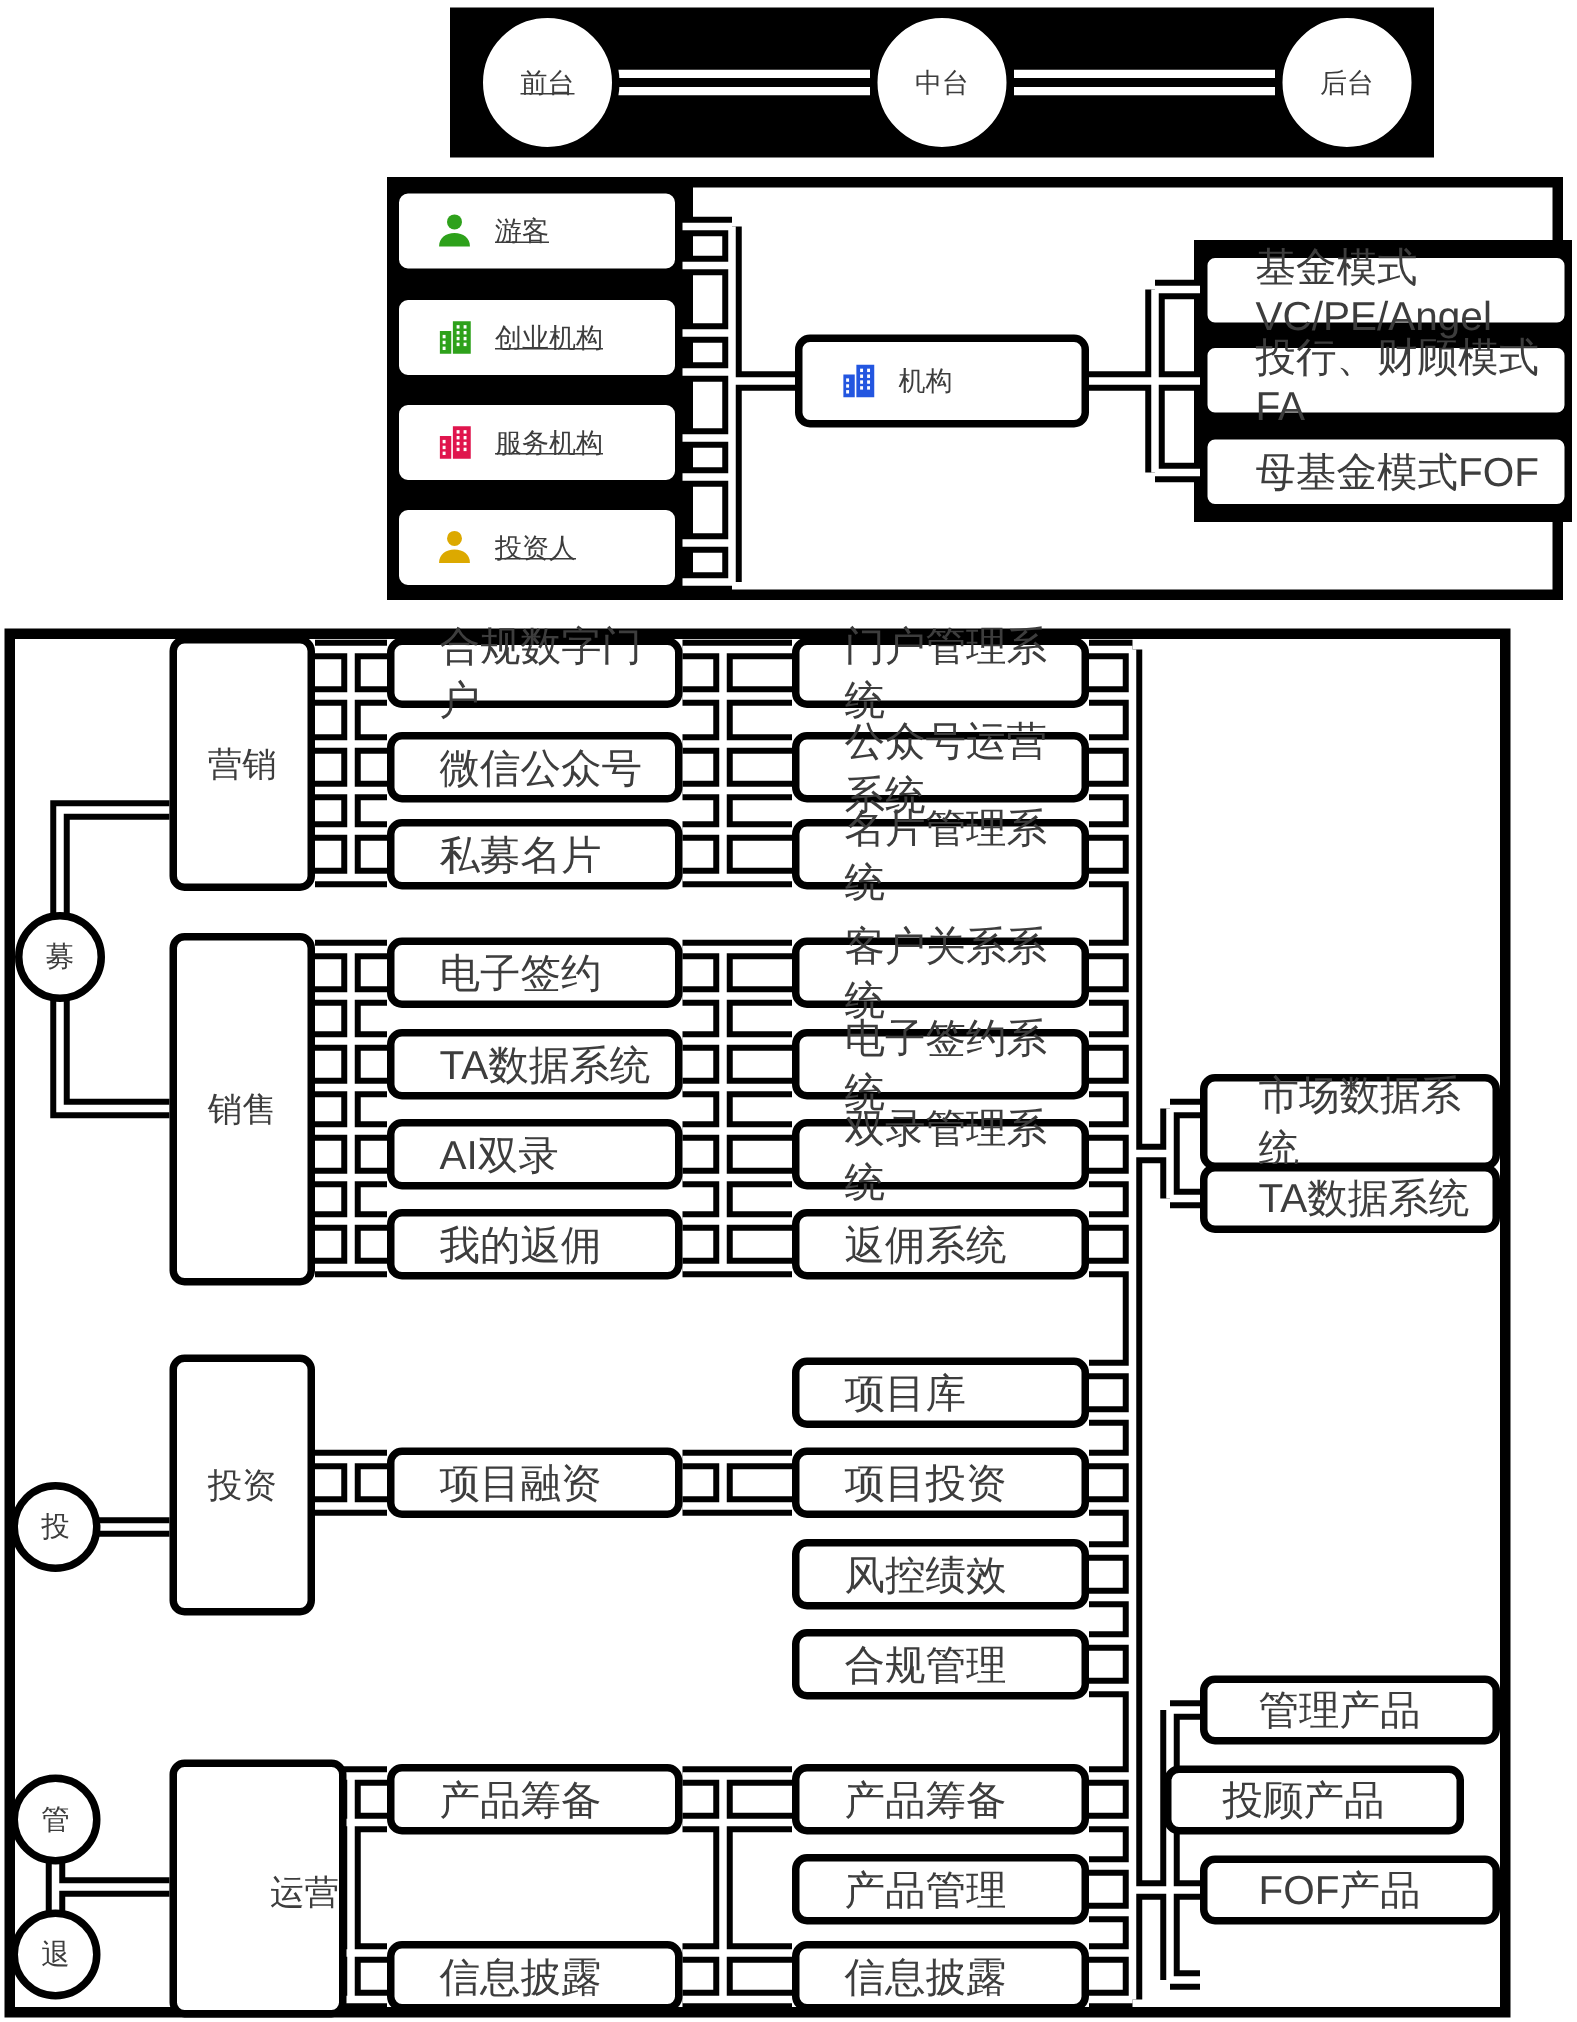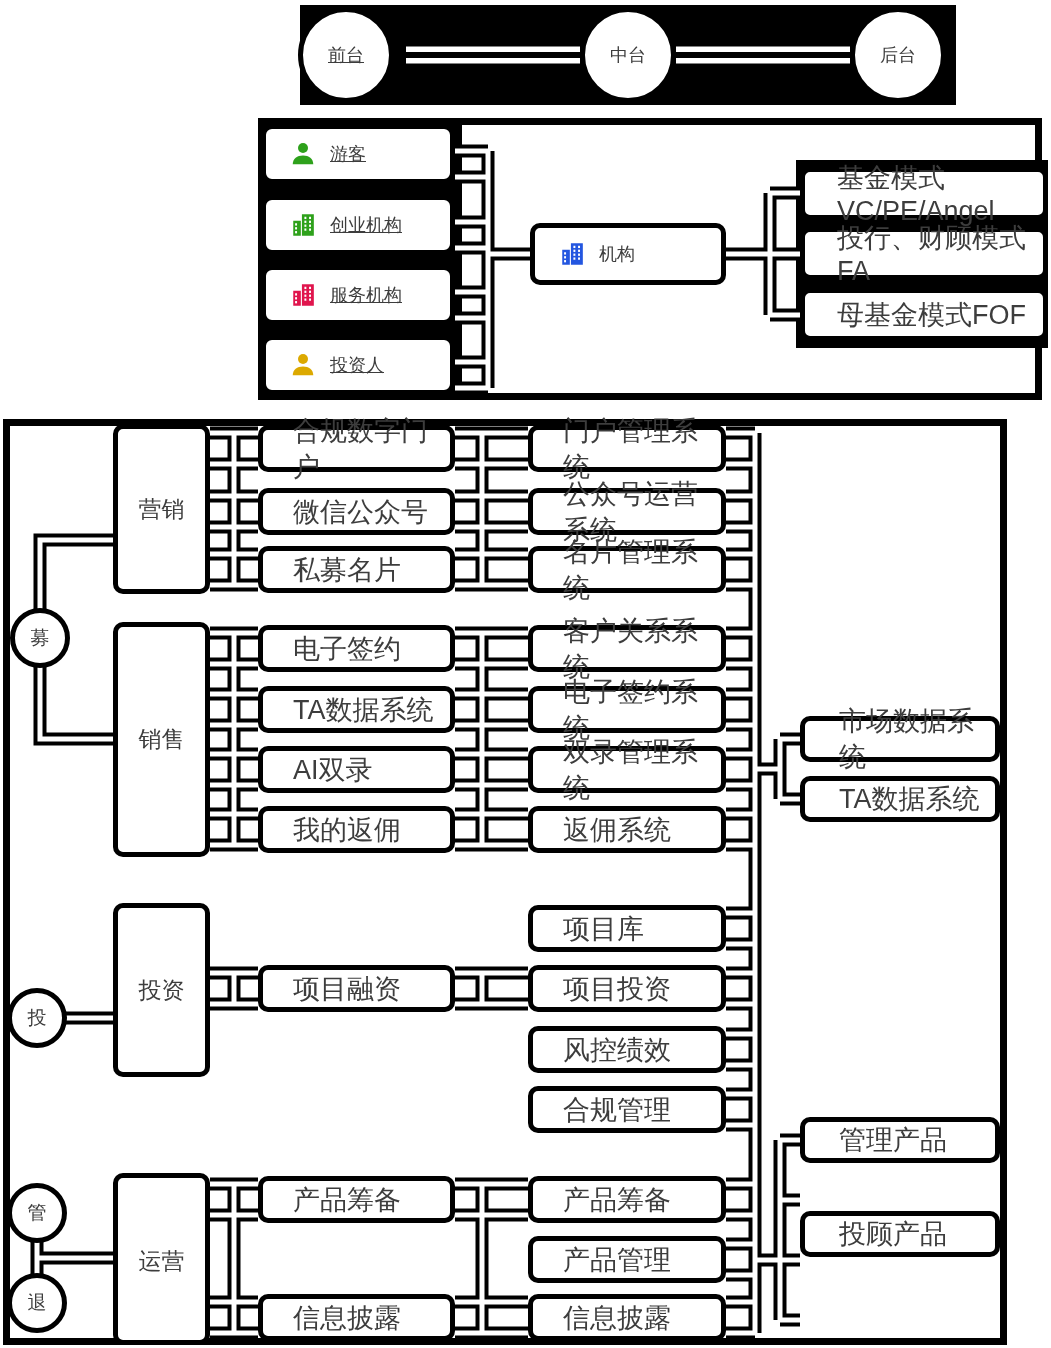--- a/index.html
+++ b/index.html
@@ -61,21 +61,21 @@
       <g id="tbpipes">
           <path d="M406 55H580M676 55H850"></path>
         </g>
     </defs>
     <use href="#pipes" class="pipe-black"></use>
     <use href="#pipes" class="pipe-white"></use>
     <use href="#tbpipes" class="tbpipe-white"></use>
     <use href="#tbpipes" class="tbpipe-black"></use>
   </svg>
 
-  <div class="node circle center f18" style="left:298px;top:7px;width:96px;height:96px;text-decoration:underline;">
+  <div class="node circle center f18" style="left:317px;top:7px;width:96px;height:96px;text-decoration:underline;">
       <span>前台</span>
     </div>
   <div class="node circle center f18" style="left:580px;top:7px;width:96px;height:96px;">
       <span>中台</span>
     </div>
   <div class="node circle center f18" style="left:850px;top:7px;width:96px;height:96px;">
       <span>后台</span>
     </div>
 
   <div class="node thin f18" style="left:262px;top:125px;width:192px;height:58px;">
@@ -196,21 +196,21 @@
 
   <div class="node center f20" style="left:113px;top:424px;width:97px;height:170px;">
       <span>营销</span>
     </div>
   <div class="node center f20" style="left:113px;top:622px;width:97px;height:235px;">
       <span>销售</span>
     </div>
   <div class="node center f20" style="left:113px;top:903px;width:97px;height:174px;">
       <span>投资</span>
     </div>
-  <div class="node center f20" style="left:113px;top:1173px;width:97px;height:172px;align-items:flex-start;">
+  <div class="node center f20" style="left:113px;top:1173px;width:118px;height:172px;align-items:flex-start;justify-content:flex-end;">
       <span style="margin-top:68px;">运营</span>
     </div>
 
   <div class="node pl f21" style="left:258px;top:425px;width:197px;height:47px;">
       <span>合规数字门户</span>
     </div>
   <div class="node pl f21" style="left:258px;top:488px;width:197px;height:47px;">
       <span>微信公众号</span>
     </div>
   <div class="node pl f21" style="left:258px;top:546px;width:197px;height:47px;">
@@ -274,29 +274,32 @@
   <div class="node pl f21" style="left:528px;top:1176px;width:198px;height:47px;">
       <span>产品筹备</span>
     </div>
   <div class="node pl f21" style="left:528px;top:1236px;width:198px;height:47px;">
       <span>产品管理</span>
     </div>
   <div class="node pl f21" style="left:528px;top:1294px;width:198px;height:47px;">
       <span>信息披露</span>
     </div>
 
-  <div class="node f21" style="left:800px;top:716px;width:200px;height:46px;padding-left:34px;">
+  <div class="node f21" style="left:800px;top:716px;width:200px;height:64px;padding-left:34px;">
       <span>市场数据系统</span>
     </div>
   <div class="node f21" style="left:800px;top:776px;width:200px;height:46px;padding-left:34px;">
       <span>TA数据系统</span>
     </div>
   <div class="node f21" style="left:800px;top:1117px;width:200px;height:46px;padding-left:34px;">
       <span>管理产品</span>
     </div>
-  <div class="node f21" style="left:800px;top:1177px;width:200px;height:46px;padding-left:34px;margin-top:34px;">
+  <div class="node f21" style="left:776px;top:1177px;width:200px;height:46px;padding-left:34px;">
       <span>投顾产品</span>
+    </div>
+  <div class="node f21" style="left:800px;top:1237px;width:200px;height:46px;padding-left:34px;">
+      <span>FOF产品</span>
     </div>
   <div class="node f21" style="left:800px;top:1365px;width:200px;height:46px;padding-left:34px;">
       <span>定向增发</span>
     </div>
 
 </div>
 
 </body></html>

